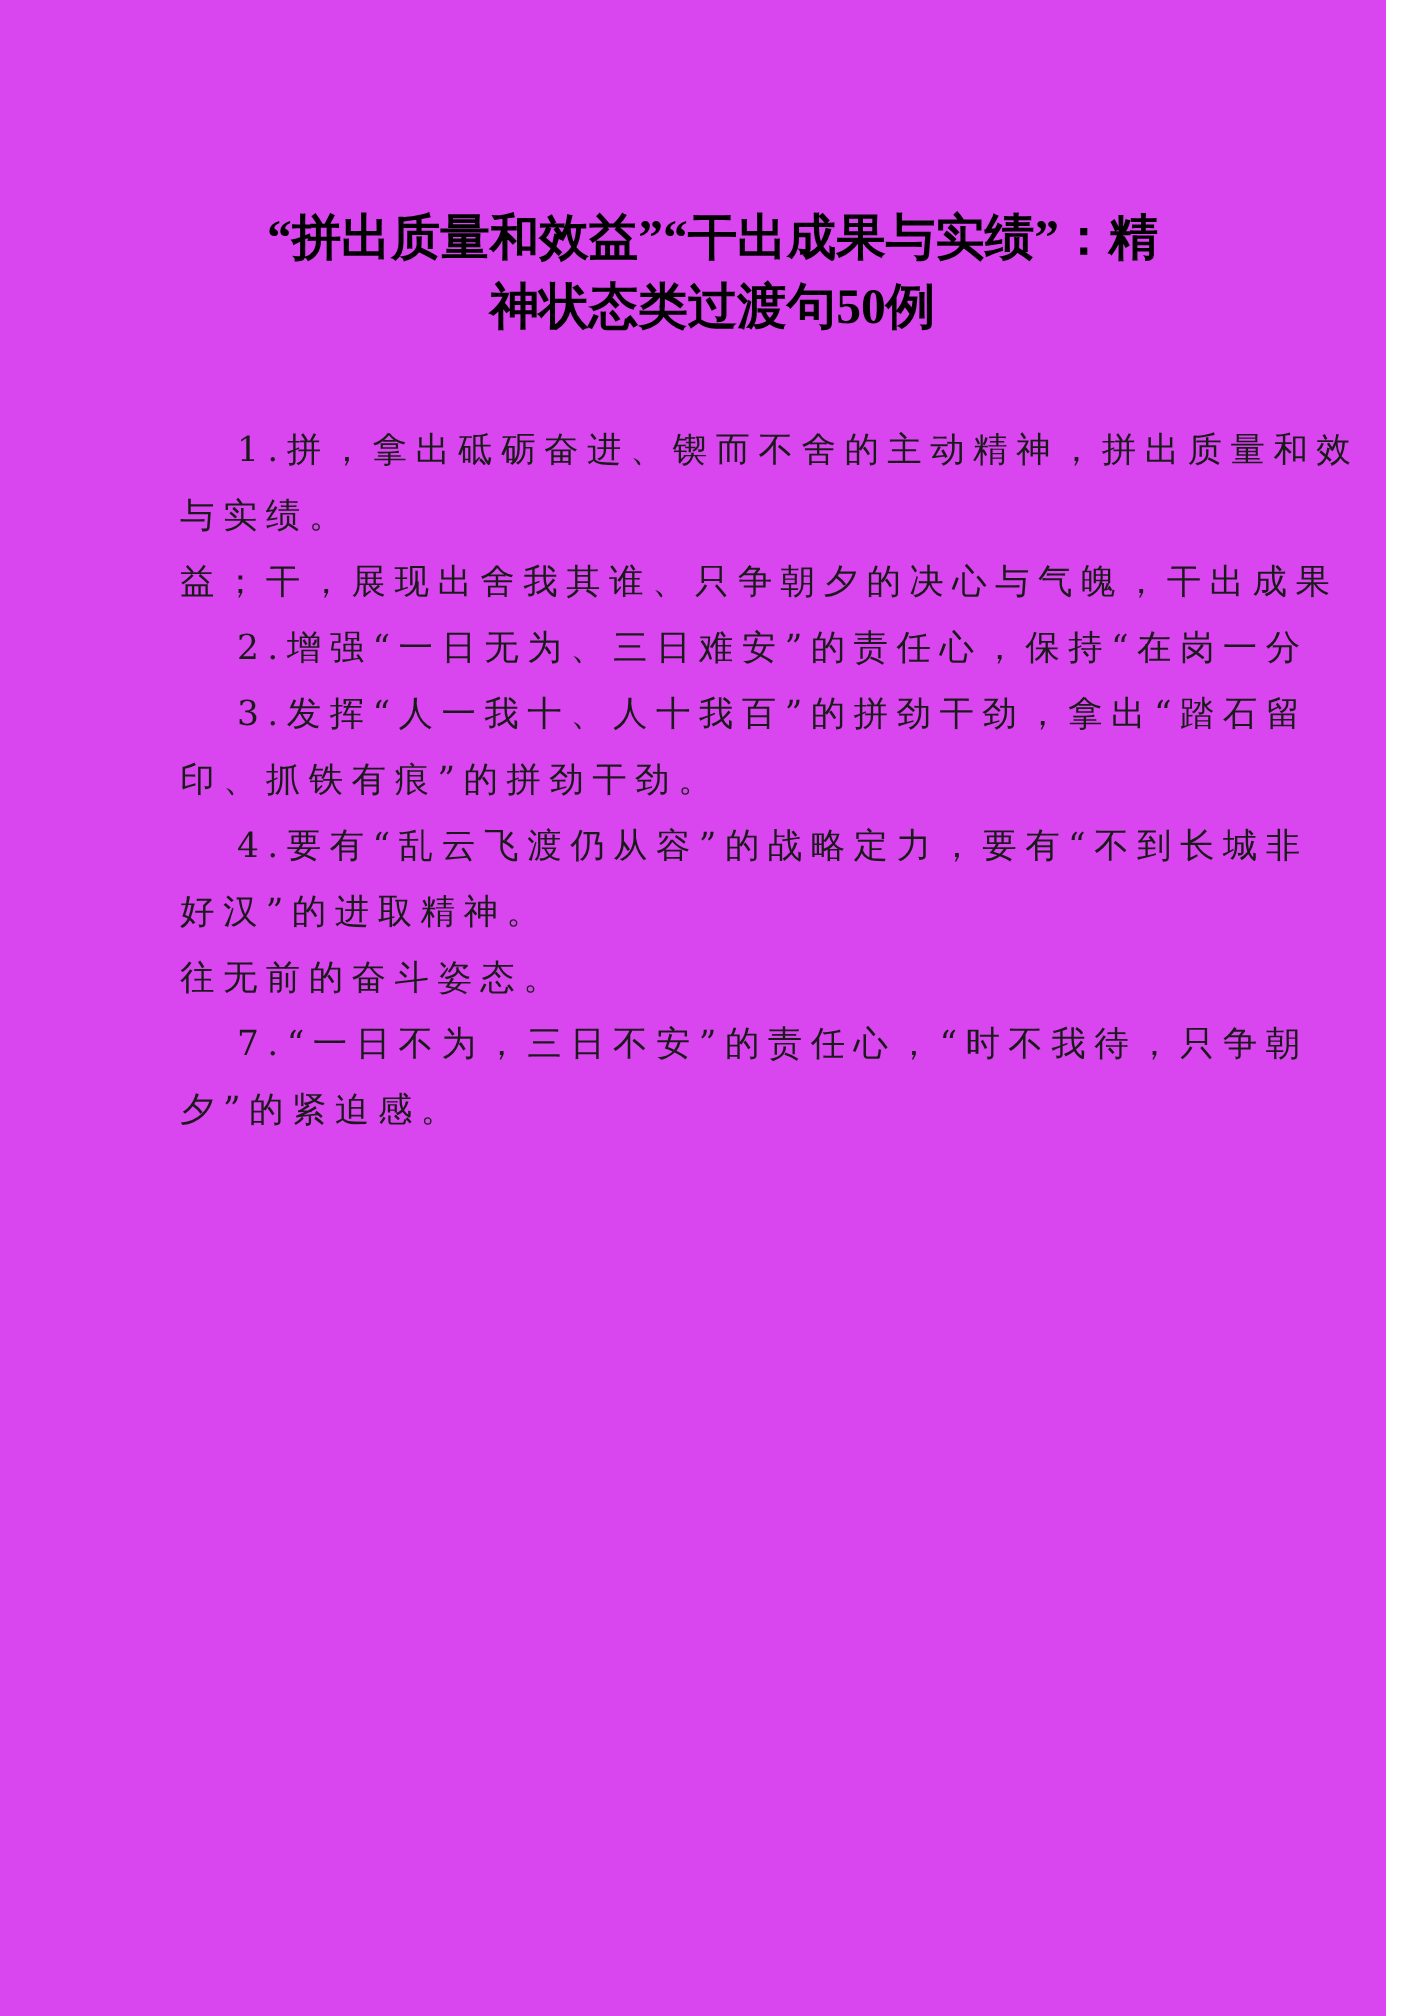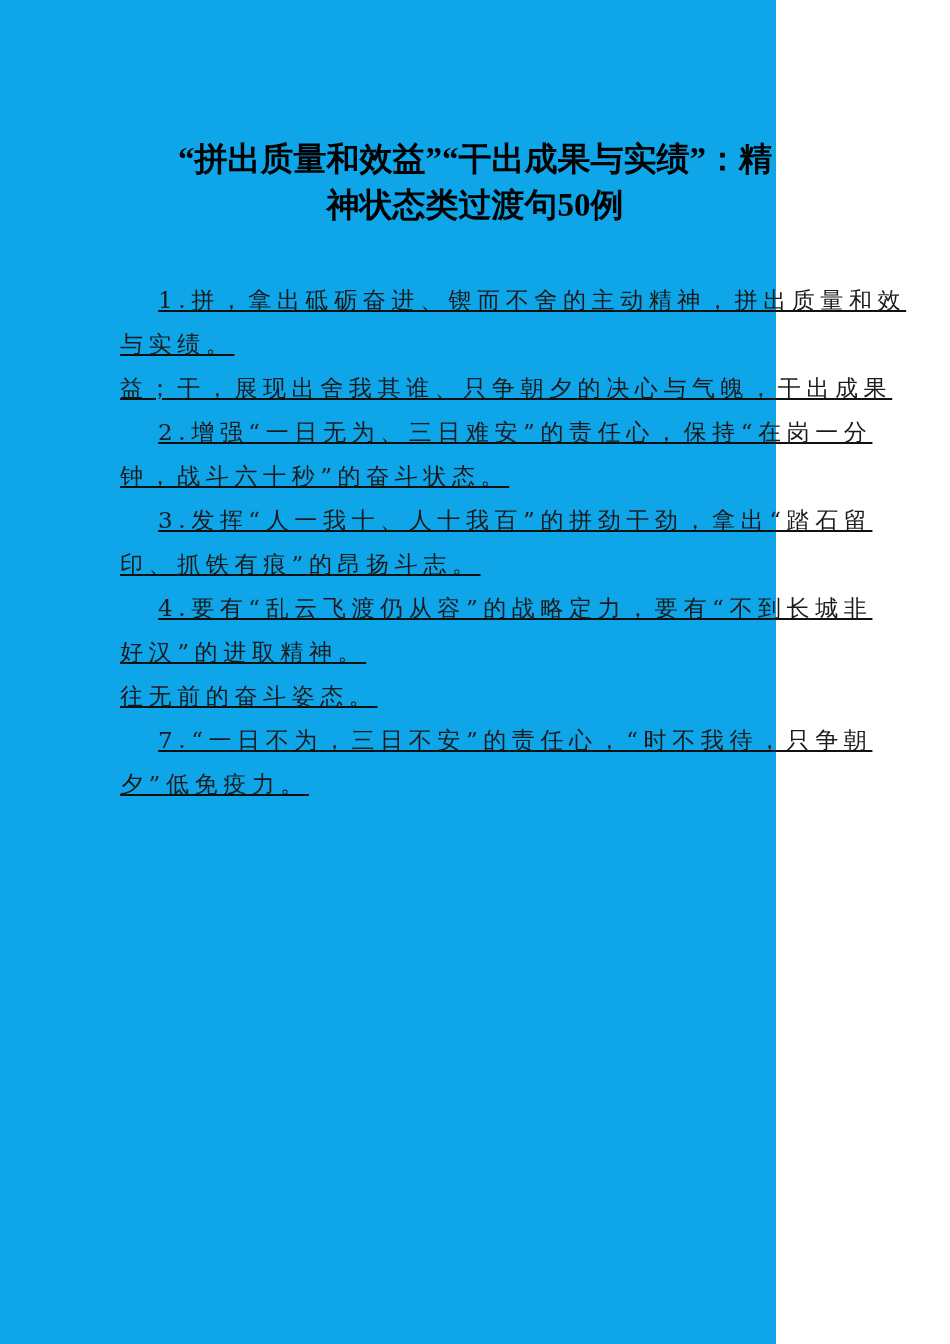--- a/index.html
+++ b/index.html
@@ -12,23 +12,23 @@
       height: 1344px;
       position: relative;
       overflow: hidden;
       font-family: "DejaVu Serif", "Liberation Serif", serif;
       color: #111111;
     }
     .page {
       position: absolute;
       left: 0;
       top: 0;
-      width: 776px;
+      width: 924px;
       height: 1344px;
-      background: #0ea5e9;
+      background: #d946ef;
     }
     .title {
       position: absolute;
       left: 120px;
       top: 136px;
       width: 710px;
       text-align: center;
       font-family: "Liberation Serif", "DejaVu Serif", serif;
       font-weight: bold;
       font-size: 33px;
@@ -40,21 +40,20 @@
       display: block;
       white-space: nowrap;
     }
     .body {
       position: absolute;
       left: 120px;
       top: 280px;
       width: 700px;
       margin: 0;
       padding: 0;
-      text-decoration: underline;
     }
     .para {
       margin: 0;
       padding: 0;
     }
     .para .ln {
       display: block;
       height: 44px;
       line-height: 40px;
       font-size: 23px;
@@ -76,31 +75,30 @@
   </h1>
 
   <div class="body">
     <div class="para">
       <span class="ln first">1.拼，拿出砥砺奋进、锲而不舍的主动精神，拼出质量和效</span>
       <span class="ln">与实绩。</span>
       <span class="ln">益；干，展现出舍我其谁、只争朝夕的决心与气魄，干出成果</span>
     </div>
     <div class="para">
       <span class="ln first">2.增强“一日无为、三日难安”的责任心，保持“在岗一分</span>
-      <span class="ln">钟，战斗六十秒”的奋斗状态。</span>
     </div>
     <div class="para">
       <span class="ln first">3.发挥“人一我十、人十我百”的拼劲干劲，拿出“踏石留</span>
-      <span class="ln">印、抓铁有痕”的昂扬斗志。</span>
+      <span class="ln">印、抓铁有痕”的拼劲干劲。</span>
     </div>
     <div class="para">
       <span class="ln first">4.要有“乱云飞渡仍从容”的战略定力，要有“不到长城非</span>
       <span class="ln">好汉”的进取精神。</span>
     </div>
     <div class="para">
       <span class="ln">往无前的奋斗姿态。</span>
     </div>
     <div class="para">
       <span class="ln first">7.“一日不为，三日不安”的责任心，“时不我待，只争朝</span>
-      <span class="ln">夕”低免疫力。</span>
+      <span class="ln">夕”的紧迫感。</span>
     </div>
   </div>
 </div>
 
 </body></html>

